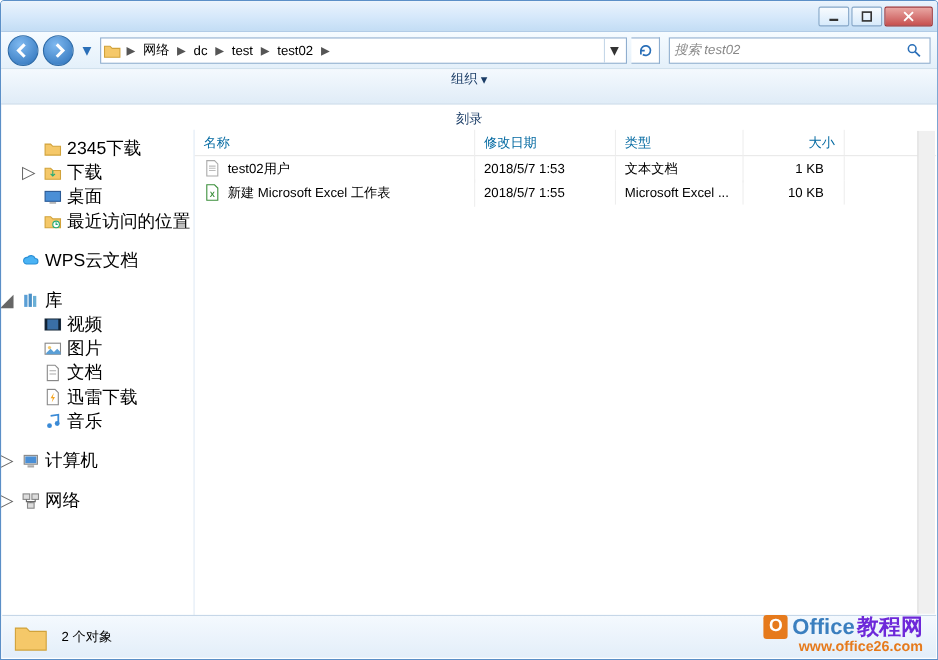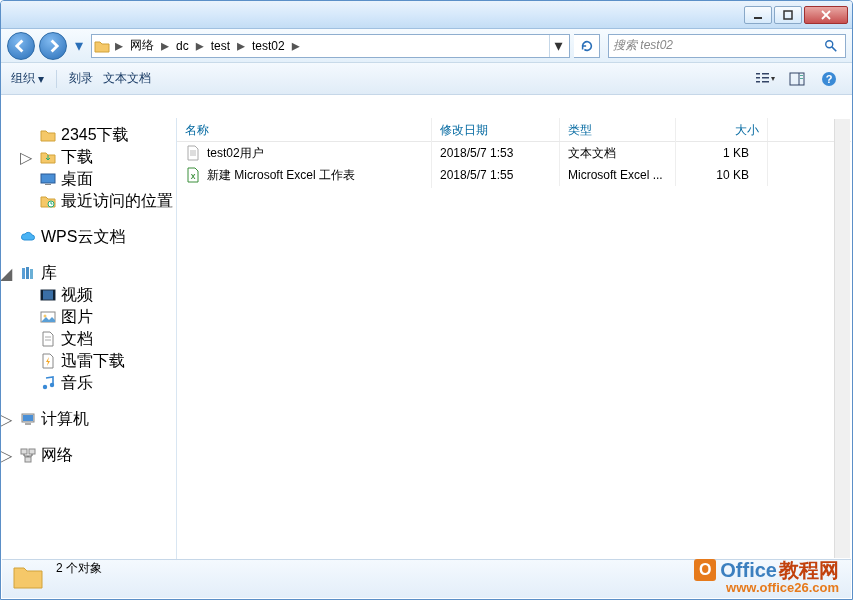--- a/index.html
+++ b/index.html
@@ -21,21 +21,21 @@
 .folder-ico { width:16px; height:16px; margin-right:2px; }
 .addr-dd { width:18px; height:22px; border-left:1px solid #c5d7e8; display:flex; align-items:center; justify-content:center; color:#333; }
 .refresh-btn { width: 26px; height:24px; border:1px solid #8faecf; border-left:none; background:#fff; display:flex; align-items:center; justify-content:center; color:#2a6fb8; }
 .search-box { width: 238px; height:24px; border:1px solid #8faecf; background:#fff; margin-left: 4px; display:flex; align-items:center; padding: 0 4px; }
 .search-box span.ph { color:#888; font-size:12px; font-style: italic; flex:1; }
 .search-btn { width:20px; display:flex; justify-content:center; color:#2a6fb8; }
 
 .menubar { height: 22px; background:#f5f9fd; border-bottom: 1px solid #d3e2f0; display:flex; align-items:center; padding: 2px 8px; gap: 2px; }
 .menu-item { font-size: 12px; padding: 2px 8px; }
 
-.toolbar { height: 32px; background: linear-gradient(#f4f9fe,#e0ecf7); border-bottom: 1px solid #c6d7e8; display:flex; align-items:center; padding: 0 10px; gap: 10px; }
+.toolbar { height: 32px; background: linear-gradient(#f4f9fe,#e0ecf7); border-bottom: 1px solid #c6d7e8; display:flex; align-items:center; padding: 0 10px; gap: 10px; flex-direction: column; }
 .tb-item { font-size: 12px; color:#1a3c66; display:flex; align-items:center; gap:3px; }
 .tb-sep { width:1px; height:18px; background:#c6d7e8; margin: 0 2px; }
 .tb-right { margin-left:auto; display:flex; gap: 6px; align-items:center; }
 .tb-icon-btn { width:26px; height:24px; display:flex; align-items:center; justify-content:center; border:1px solid transparent; }
 .tb-icon-btn svg { width:16px; height:16px; }
 .help-icon { color:#1976d2; }
 
 .body-area { position:absolute; top:117px; bottom: 40px; left:1px; right:1px; display:flex; }
 .tree { width: 175px; border-right: 1px solid #d9e6f2; overflow:auto; background:#fff; font-size:16px; padding-top: 6px; }
 .tree-item { display:flex; align-items:center; height: 22px; padding-left: 38px; gap: 5px; }
@@ -48,29 +48,29 @@
 .cols { display:flex; height: 24px; border-bottom: 1px solid #e8e8e8; color:#0369a1; }
 .col { padding: 4px 8px; border-right: 1px solid #eee; }
 .c-name { flex: 0 0 255px; }
 .c-date { flex: 0 0 128px; }
 .c-type { flex: 0 0 116px; }
 .c-size { flex: 0 0 92px; text-align:right; }
 .row { display:flex; height: 22px; align-items:center; }
 .row .c-name { display:flex; align-items:center; gap:6px; }
 .row .c-size { text-align:right; padding-right: 18px; }
 
-.statusbar { position:absolute; bottom:1px; left:1px; right:1px; height: 39px; background: linear-gradient(#f4f9fe,#e3eef9); border-top:1px solid #c6d7e8; display:flex; padding: 0 10px; gap: 12px; font-size:12px; }
+.statusbar { position:absolute; bottom:1px; left:1px; right:1px; height: 39px; background: linear-gradient(#f4f9fe,#e3eef9); border-top:1px solid #c6d7e8; display:flex; align-items:center; padding: 0 10px; gap: 12px; font-size:12px; }
 .sb-folder { width:32px; height:32px; }
 
 .scrollbar-stub { position:absolute; right:2px; top:118px; bottom:41px; width:16px; background:#f0f0f0; border-left:1px solid #ddd; }
 
 .watermark { position:absolute; right:14px; bottom:6px; text-align:right; font-weight:bold; font-size: 20px; line-height: 1; }
 .watermark .t1 { color:#3b7fbf; display:flex; align-items:center; justify-content:flex-end; gap:2px;}
 .watermark .t2 { color:#e67a1c; font-size: 13px; font-weight:bold; }
-.wm-red { color: #c2410c; }
+.wm-red { color: #6d28d9; }
 .wm-ologo { display:inline-flex; width:22px; height:22px; background:#e67a1c; border-radius:3px; align-items:center; justify-content:center; color:#fff; font-size:16px; margin-right:2px;}
 
 .ico-folder { fill:#f5c869; stroke:#d1a23a; }
 </style>
 </head>
 <body>
 
 <div class="window-border">
 
   <div class="titlebar">

